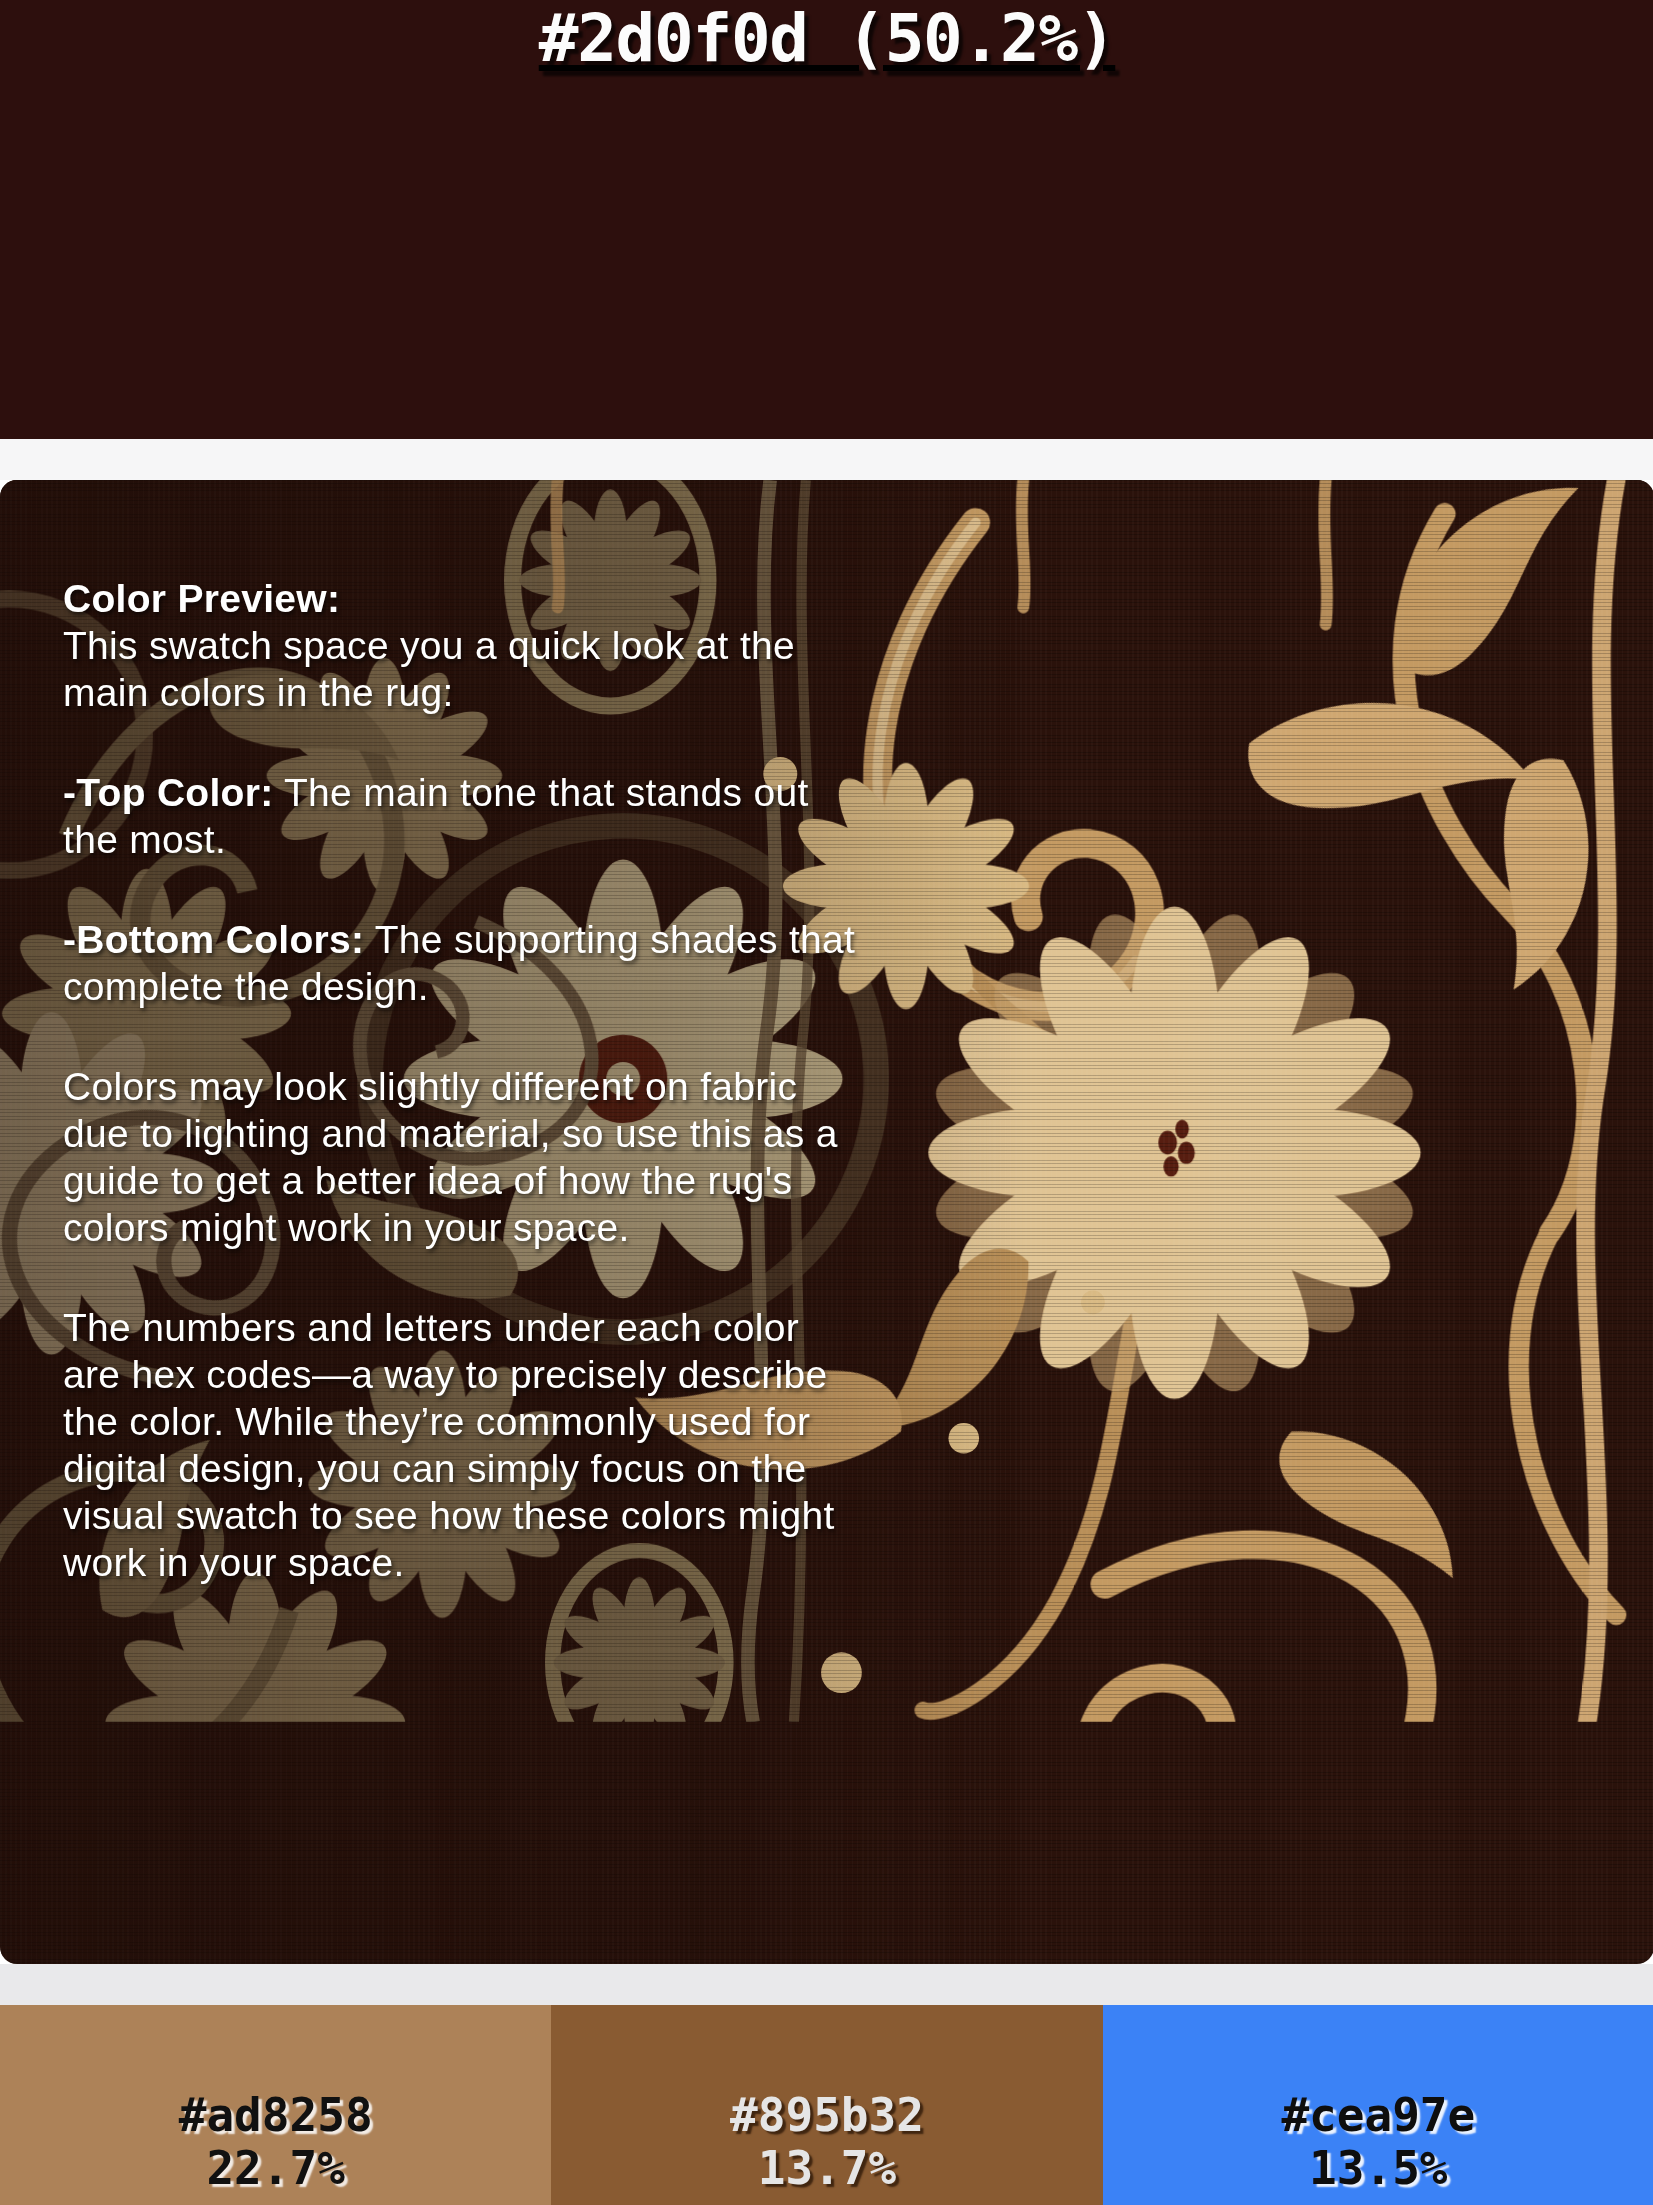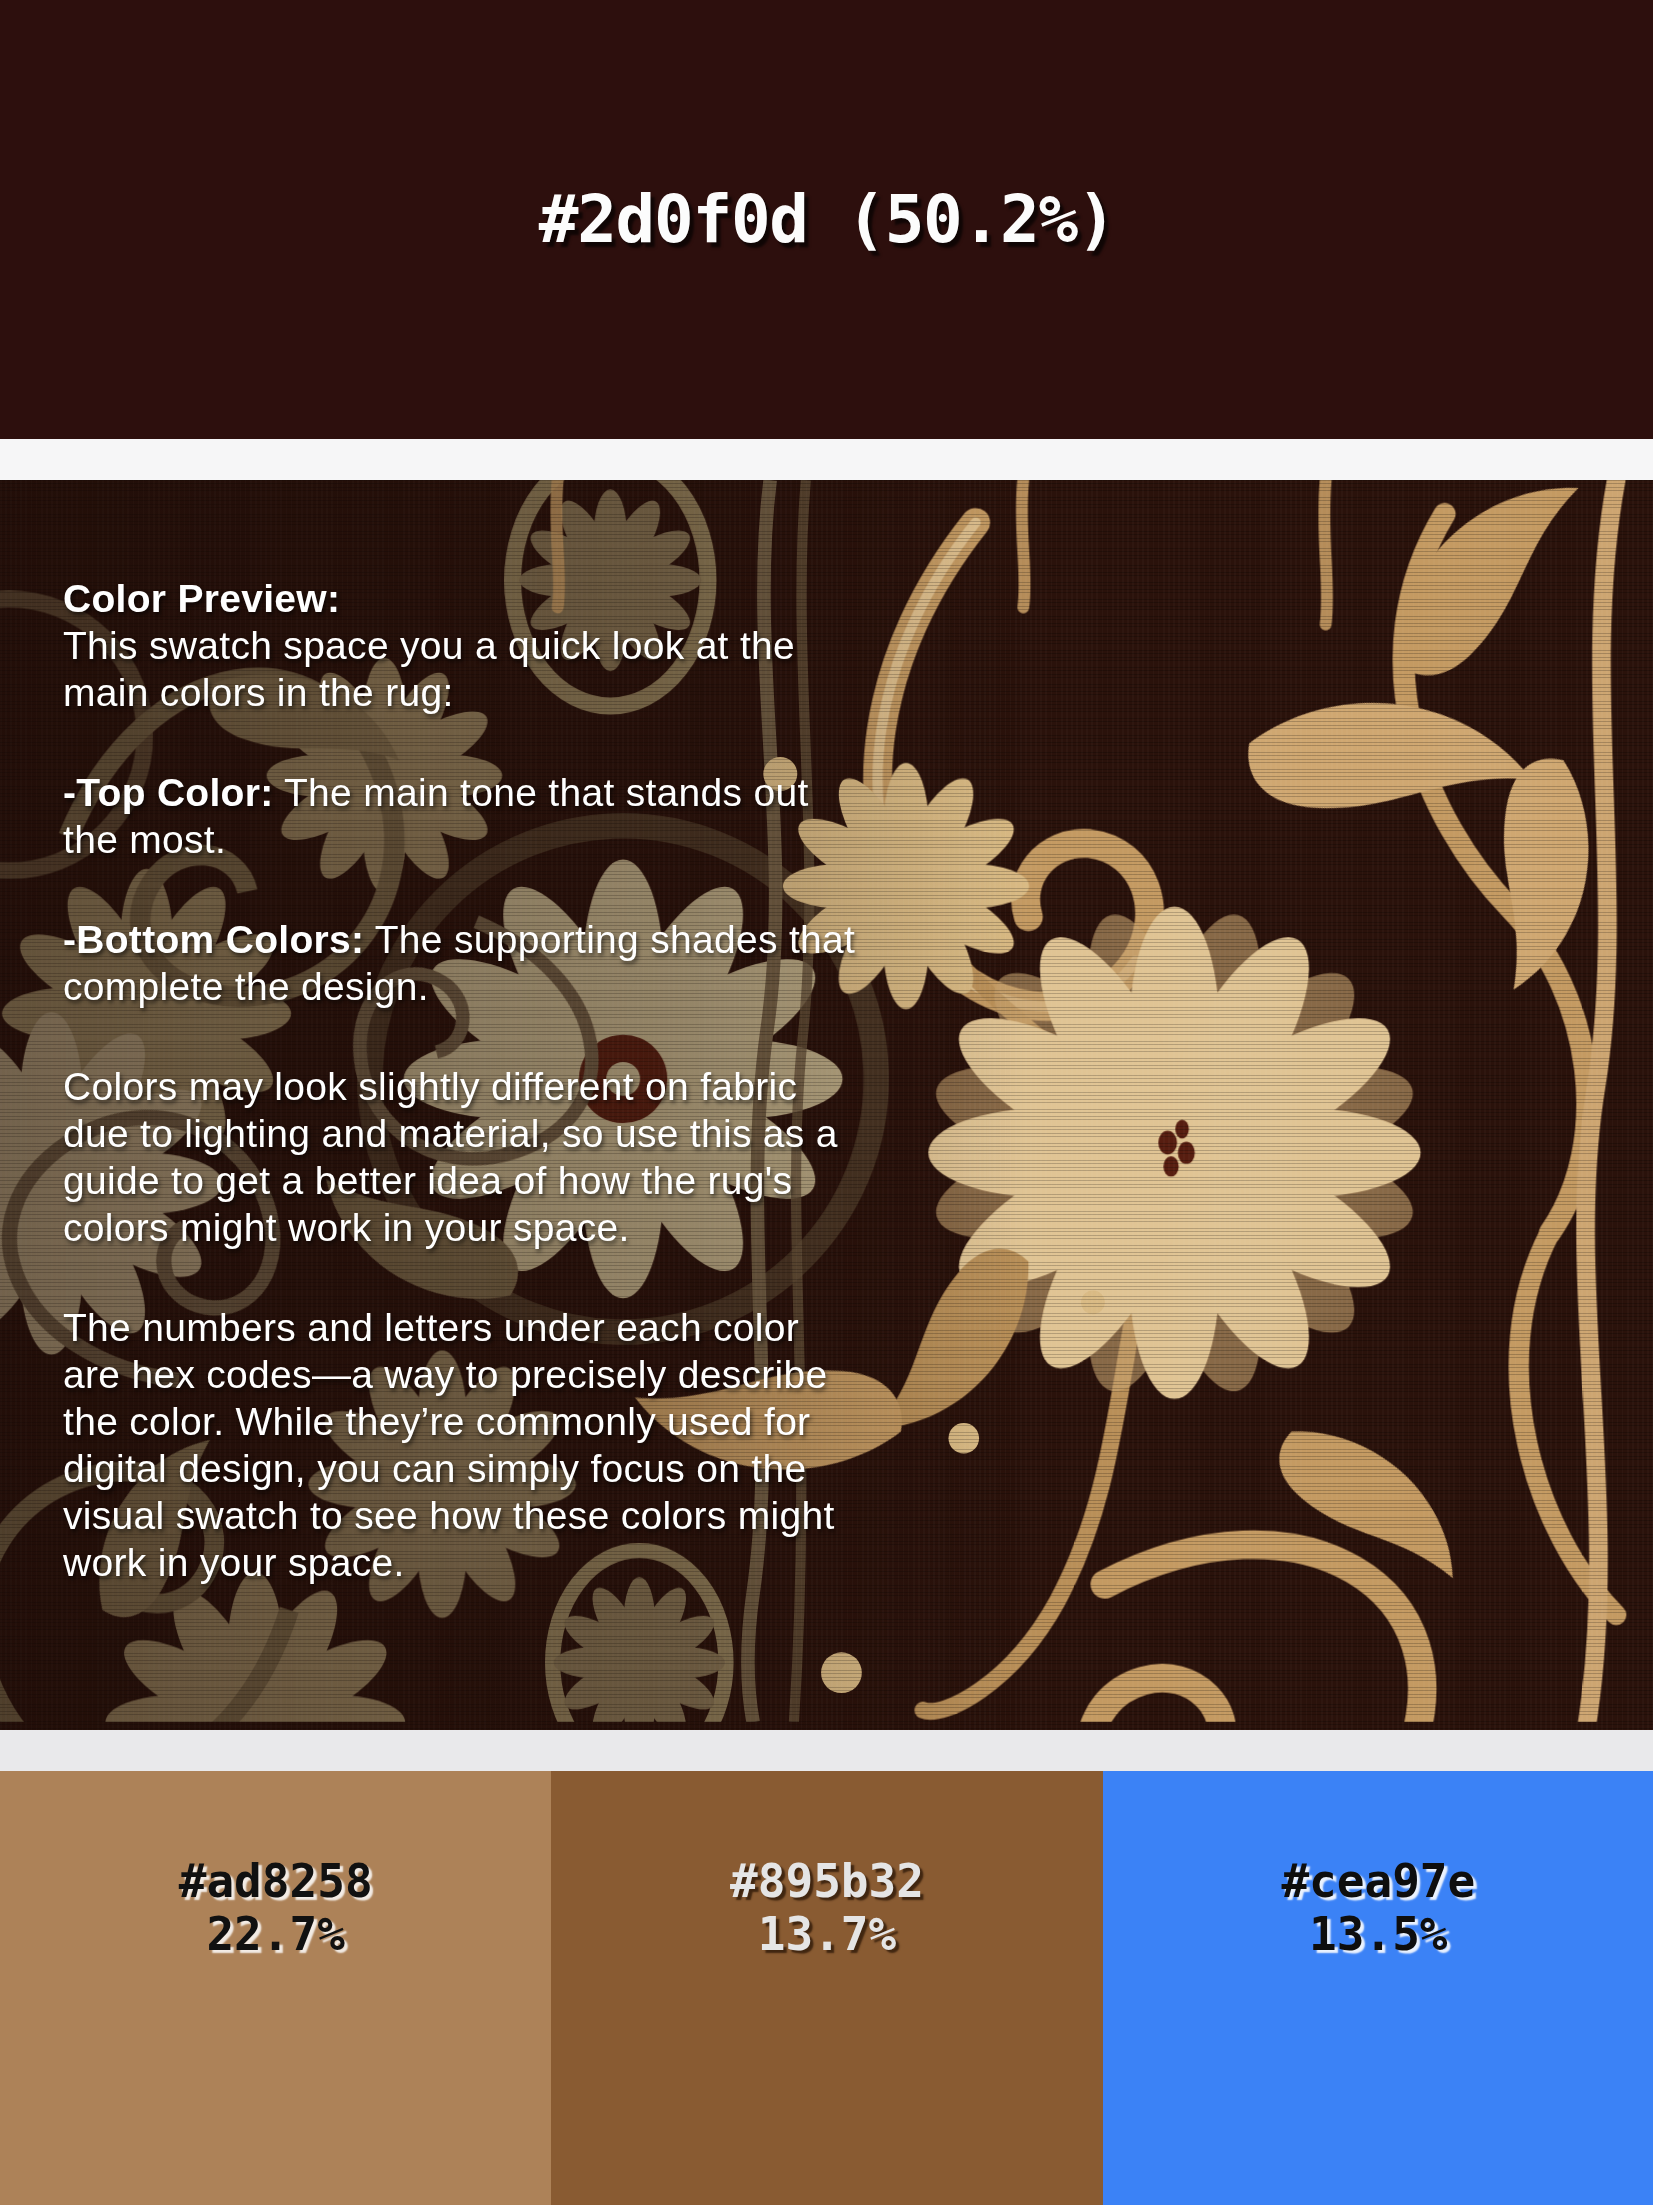--- a/index.html
+++ b/index.html
@@ -1,31 +1,31 @@
 <!DOCTYPE html>
 <html style="font-size:13.6px"><head>
 <meta charset="utf-8">
 <style>
   html,body{margin:0;padding:0;background:#ffffff;}
   .page{width:1654px;height:2205px;position:relative;overflow:hidden;
         font-family:"Liberation Sans",sans-serif;}
 
   
   .header-band{height:439px;background:#2d0f0d;display:flex;
-               align-items:center;justify-content:center;}
+               align-items:flex-start;justify-content:center;text-decoration:underline;}
   .header-title{font-family:"DejaVu Sans Mono",monospace;font-weight:700;
                 font-size:66px;letter-spacing:-1.3px;color:#fcfcfc;
                 text-shadow:4.2px 5.1px 2.5px rgba(0,0,0,.65);}
 
   
   .divider-top{height:41px;background:#f6f6f7;}
   .divider-bottom{height:41px;background:#e9e9eb;}
 
   
-  .rug{height:1250px;position:relative;background:#2a120b;overflow:hidden;}
+  .rug{height:1484px;position:relative;background:#2a120b;overflow:hidden;border-radius:17px;}
   .rug svg{position:absolute;inset:0;display:block;}
   .weave{position:absolute;inset:0;pointer-events:none;
     background-image:
       repeating-linear-gradient(180deg,rgba(0,0,0,.20) 0px,rgba(0,0,0,.20) 0.8px,transparent 0.8px,transparent 3.4px),
       repeating-linear-gradient(90deg,rgba(255,255,255,.025) 0px,rgba(255,255,255,.025) 1.7px,transparent 1.7px,transparent 5.1px);}
   .shade{position:absolute;inset:0;pointer-events:none;
     background:linear-gradient(90deg,rgba(24,10,6,.40) 0%,rgba(24,10,6,.22) 42%,rgba(24,10,6,0) 62%);}
 
   
   .overlay-text{position:absolute;left:63px;top:95px;width:1139px;color:#ffffff;

